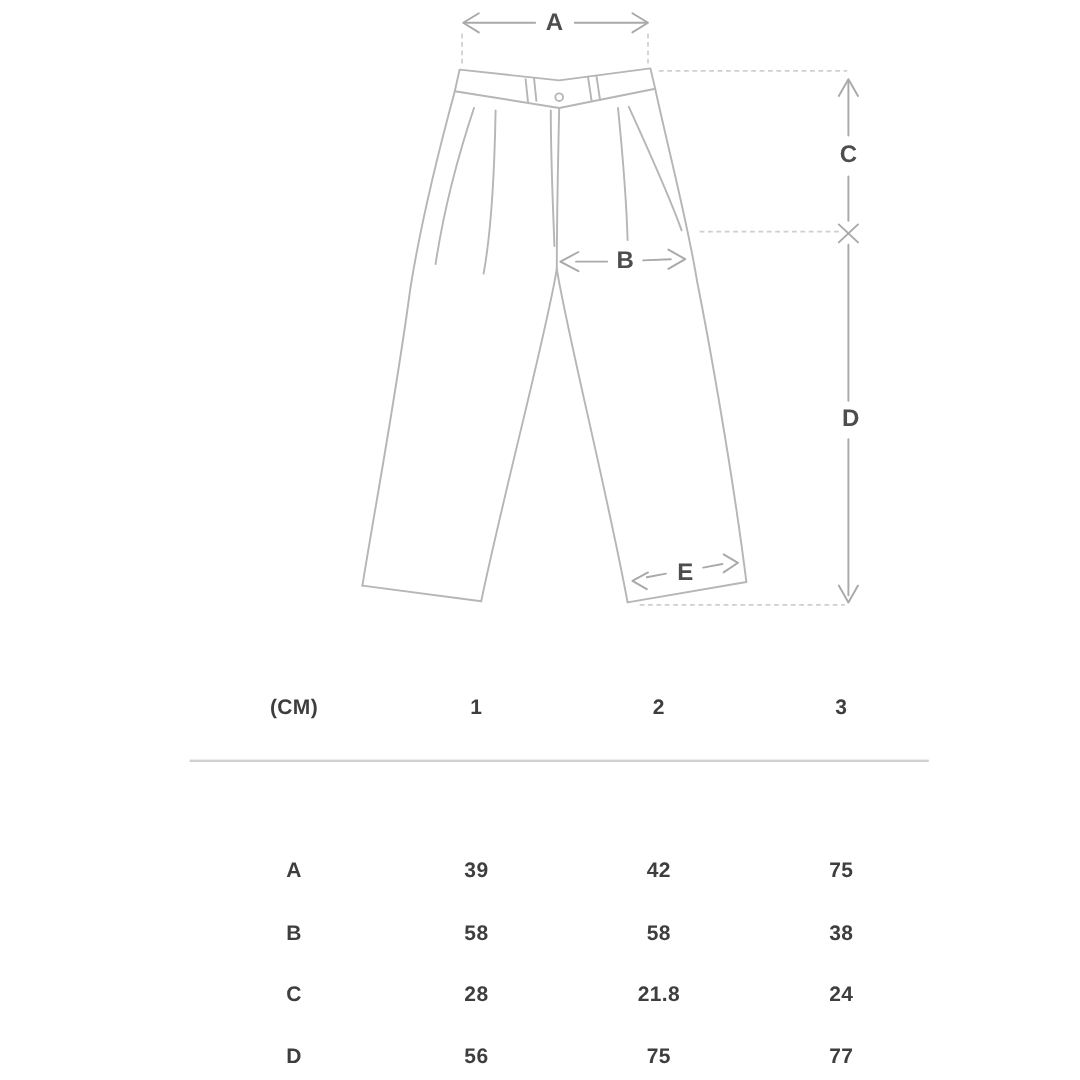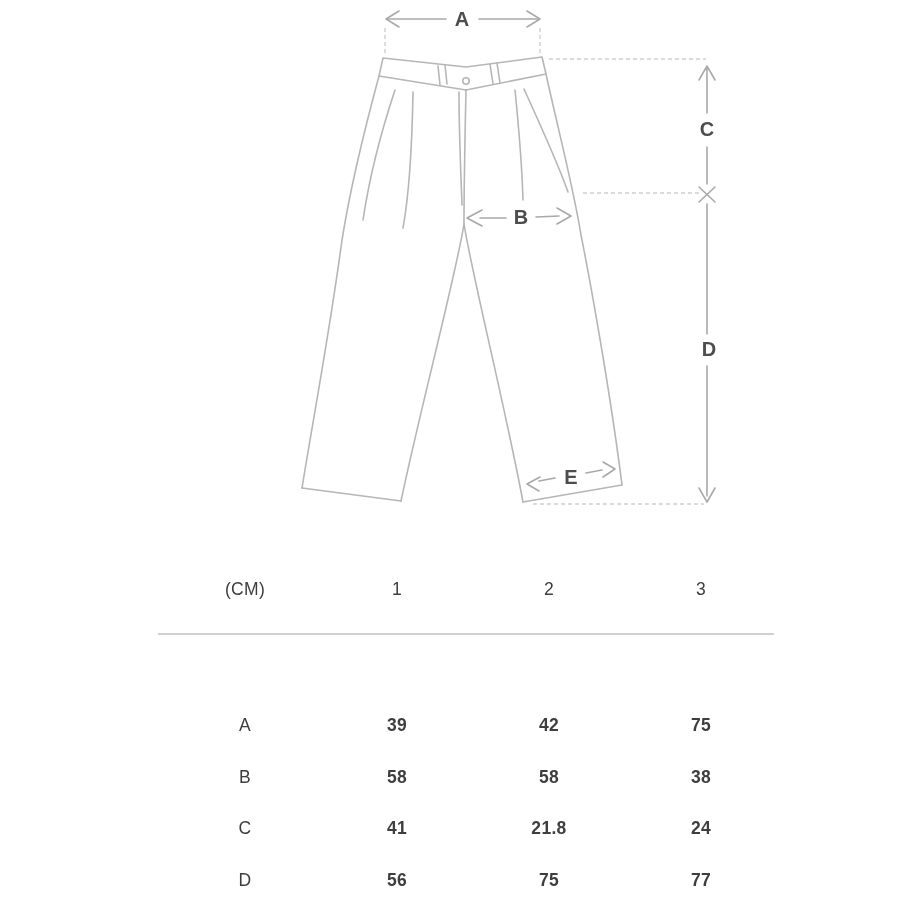--- a/index.html
+++ b/index.html
@@ -13,21 +13,21 @@
   .dash{fill:none;stroke:#cfcfcf;stroke-width:1.4;stroke-dasharray:4 3;}
   .dim-label{
     font-family:"Liberation Sans","DejaVu Sans",sans-serif;
     font-size:20px;font-weight:bold;fill:#4d4d4d;
     text-anchor:middle;dominant-baseline:central;
   }
   .size-table{position:absolute;left:169px;top:567px;width:608px;color:#3e3e3e;}
   .t-row{display:grid;grid-template-columns:repeat(4,1fr);align-items:center;height:51.5px;}
   .t-row.t-header{height:44px;}
   .t-cell{text-align:center;font-size:17.5px;font-weight:700;letter-spacing:0.3px;}
-  .t-header .t-cell,.t-label{font-weight:400;}
+  .t-header .t-cell,.t-label{font-weight:700;}
   .t-rule{position:absolute;left:-11px;top:66px;width:616px;height:2px;background:#d0d0d0;}
   .t-body{padding-top:89px;}
 </style>
 </head>
 <body>
 
 <div class="page">
 
   <svg class="diagram" width="900" height="560" viewBox="0 0 900 560">
 
@@ -109,21 +109,21 @@
         <div class="t-cell">75</div>
       </div>
       <div class="t-row">
         <div class="t-cell t-label">B</div>
         <div class="t-cell">58</div>
         <div class="t-cell">58</div>
         <div class="t-cell">38</div>
       </div>
       <div class="t-row">
         <div class="t-cell t-label">C</div>
-        <div class="t-cell">41</div>
+        <div class="t-cell">28</div>
         <div class="t-cell">21.8</div>
         <div class="t-cell">24</div>
       </div>
       <div class="t-row">
         <div class="t-cell t-label">D</div>
         <div class="t-cell">56</div>
         <div class="t-cell">75</div>
         <div class="t-cell">77</div>
       </div>
 

